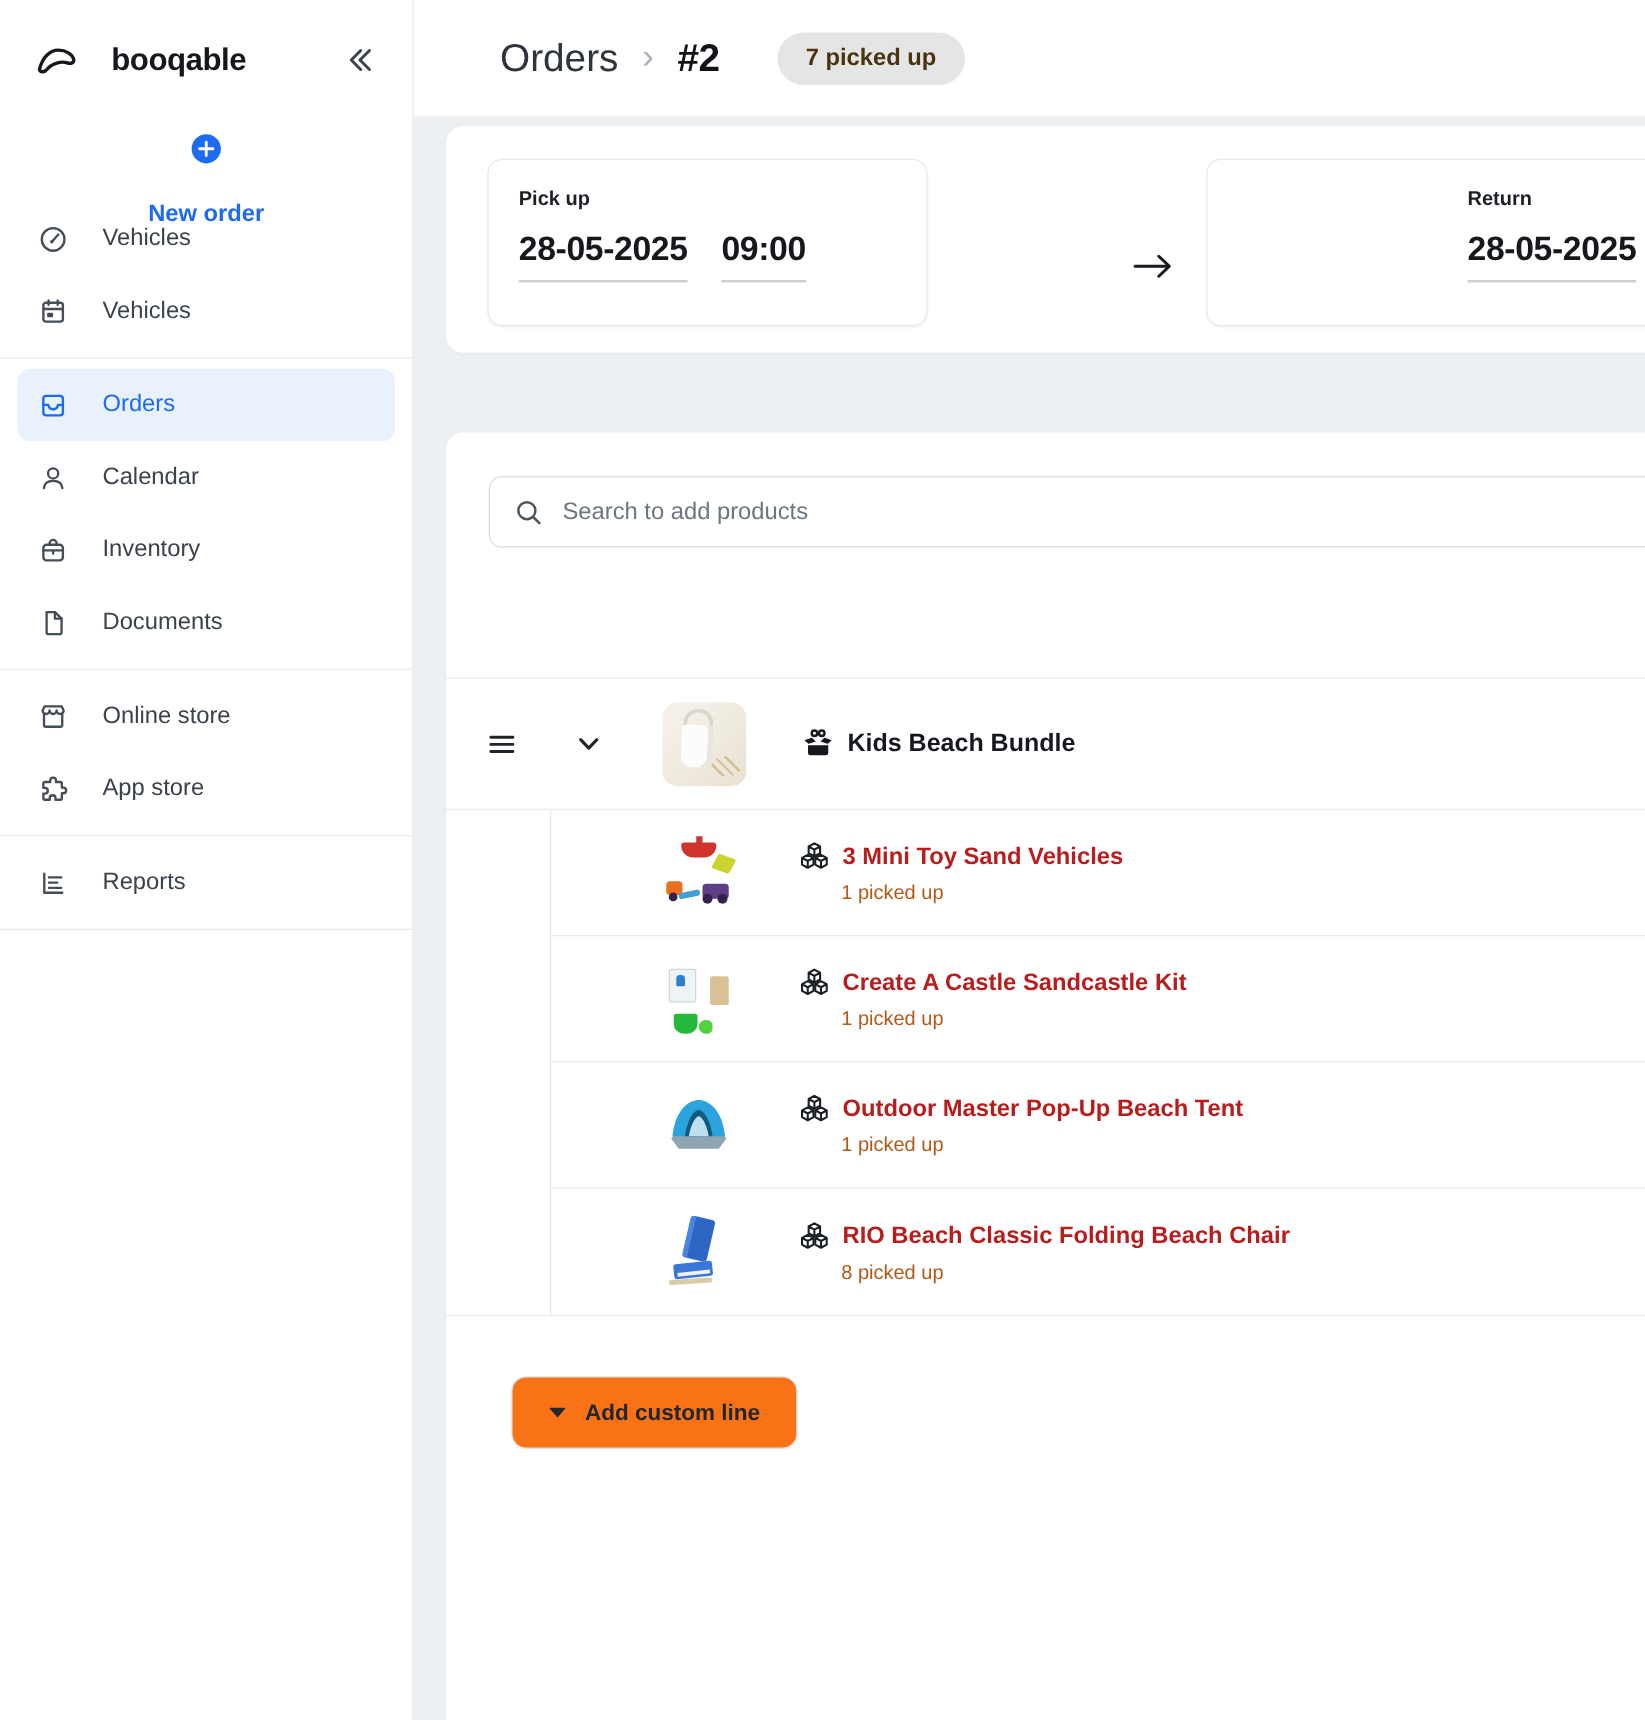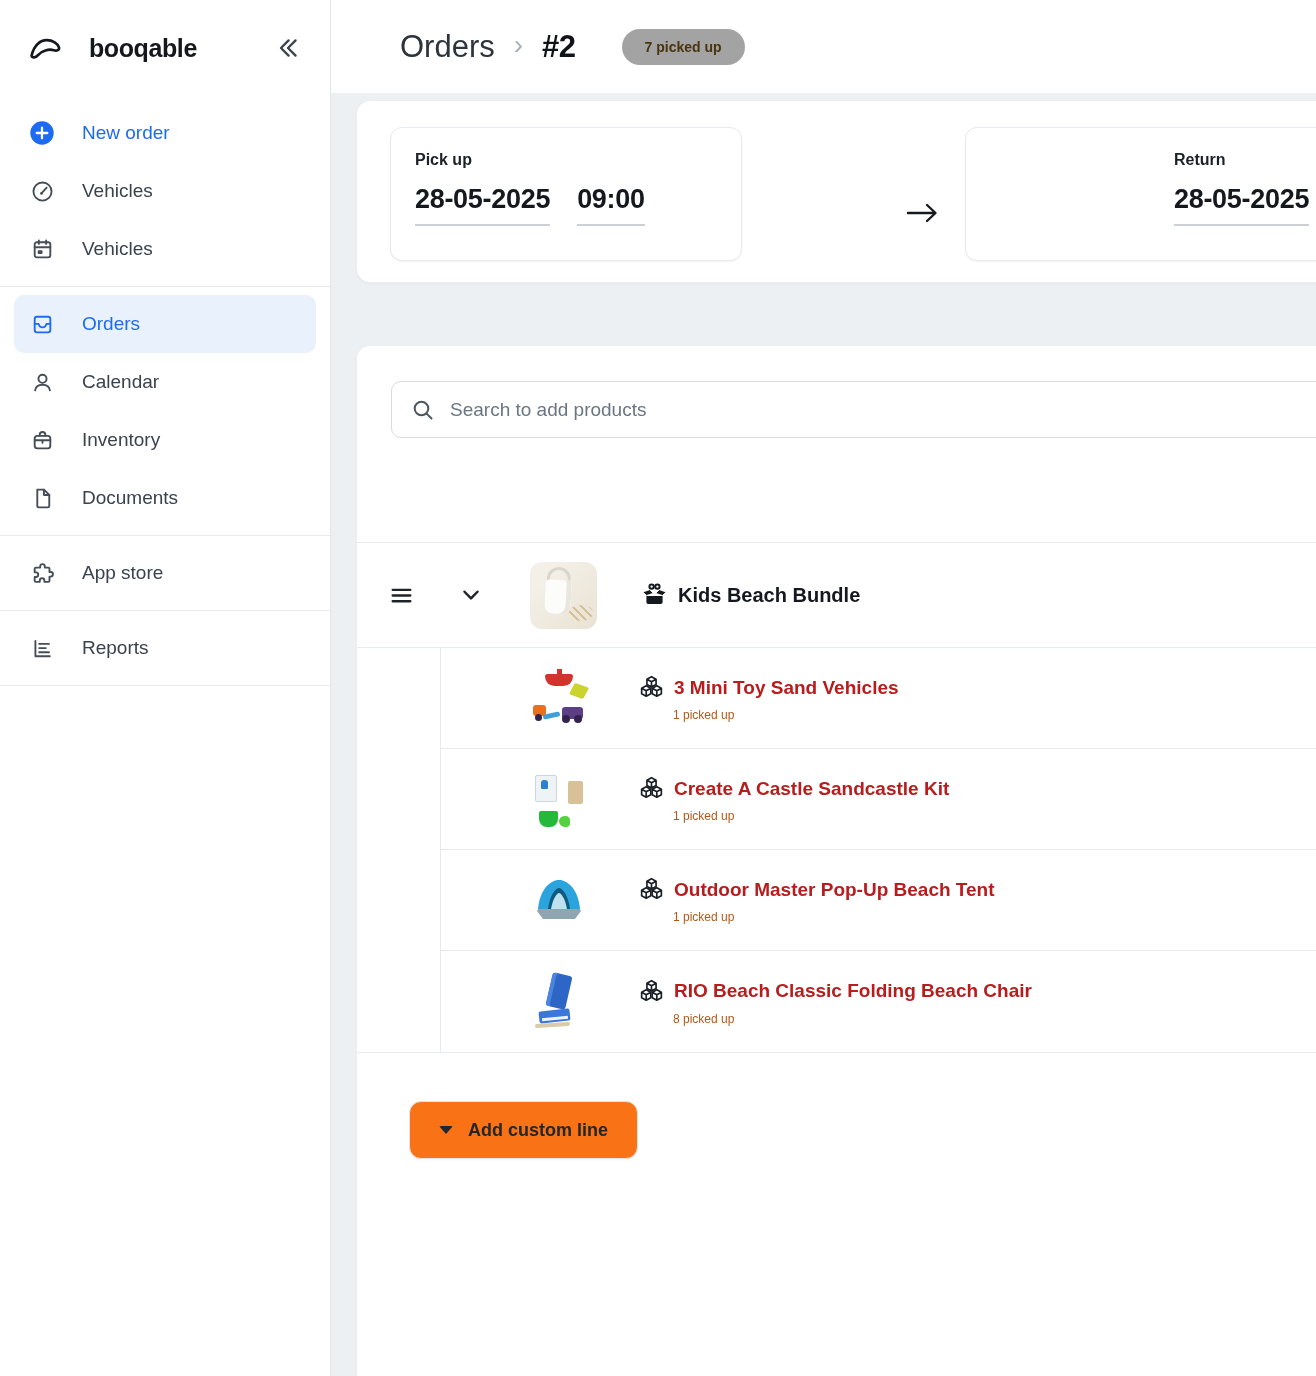--- a/index.html
+++ b/index.html
@@ -26,31 +26,31 @@
   .side-section:first-of-type { padding-top:6px; }
   .side-section.last { border-bottom:1px solid #e7e9ec; }
   .side-item {
     height:58px; margin:0 14px; padding:0 15px; border-radius:10px;
     display:flex; align-items:center; gap:27px;
     font-size:19px; color:#3a424d; cursor:pointer;
   }
   .side-item .ic-box { width:26px; display:flex; justify-content:center; }
   .side-item.active { background:#e9f1fc; color:#1d6bf2; }
   .side-item.active .ic { stroke:#1d6bf2; }
-  .side-item.accent { color:#1d6bf2; font-weight:400; }
+  .side-item.accent { color:#1d6bf2; font-weight:700;flex-direction:column; }
 
   
   #main { position:absolute; left:331px; top:0; width:1600px; height:1376px; }
   .top-header { height:93px; background:#fff; display:flex; align-items:center; padding-left:69px; }
   .crumb-root { font-size:31px; color:#2e343b; }
   .crumb-sep { font-size:28px; color:#a7afb8; margin:0 19px; transform:translateY(-2px); }
   .order-num { font-size:31px; font-weight:800; color:#101419; letter-spacing:-0.5px; }
   .badge {
-    margin-left:46px; background:#a3a3a3; color:#49340f;
-    font-size:14px; font-weight:700; padding:10px 23px; border-radius:22px; cursor:pointer;
+    margin-left:46px; background:#e5e5e5; color:#49340f;
+    font-size:19px; font-weight:700; padding:10px 23px; border-radius:22px; cursor:pointer;
   }
 
   .card { position:absolute; background:#fff; border:1px solid #eceef1; box-shadow:0 1px 2px rgba(16,24,40,.04); }
   #dates-card { left:25px; top:100px; width:1520px; height:183px; border-radius:14px; }
   .datebox {
     position:absolute; top:26px; height:134px; background:#fff;
     border:1px solid #e7eaed; border-radius:12px; box-shadow:0 1px 2px rgba(16,24,40,.05);
   }
   .datebox.pickup { left:33px; width:352px; padding:23px 24px 0 24px; }
   .datebox.return { left:608px; width:600px; padding:23px 0 0 208px; }
@@ -97,21 +97,21 @@
 
   .sub-section { display:flex; border-bottom:1px solid #e8ebed; }
   .sub-spacer { width:84px; border-right:1px solid #e8ebed; }
   .sub-list { flex:1; }
   .sub-row { height:101px; display:flex; align-items:center; border-bottom:1px solid #e8ebed; }
   .sub-row:last-child { border-bottom:none; }
   .sub-thumb { position:relative; margin-left:89px; width:58px; height:58px; flex:0 0 58px; }
   .sub-info { margin-left:50px; }
   .sub-title-row { display:flex; align-items:center; gap:9px; }
   .sub-title { font-size:19px; font-weight:700; color:#b91c1c; }
-  .sub-status { margin-left:35px; margin-top:7px; font-size:12px; color:#b45818; }
+  .sub-status { margin-left:35px; margin-top:7px; font-size:16px; color:#b45818; }
 
   .add-custom {
     position:absolute; left:52px; top:755px; height:58px; padding:0 29px;
     border:1px solid #e2e5e8; border-radius:12px; background:#f97316;
     display:flex; align-items:center; gap:15px; cursor:pointer;
     font-size:18px; font-weight:600; color:#22272e;
     box-shadow:0 1px 2px rgba(16,24,40,.05);
   }
   .caret-down { width:0; height:0; border-left:7px solid transparent; border-right:7px solid transparent; border-top:8px solid #22272e; border-radius:2px; }
 
@@ -222,20 +222,29 @@
         <svg width="25" height="25" viewBox="0 0 24 24">
             <path class="ic" d="M7 3.5 h6.4 L18.5 8.6 V19 a1.5 1.5 0 0 1 -1.5 1.5 H8.5 A1.5 1.5 0 0 1 7 19 Z"></path>
             <path class="ic" d="M13.4 3.5 V8.6 h5.1"></path>
           </svg>
       </span>
       <span>Documents</span>
     </div>
   </div>
 
   <div class="side-section">
+    <div class="side-item">
+      <span class="ic-box">
+        <svg width="25" height="25" viewBox="0 0 24 24">
+            <path class="ic" d="M5 9.8 V18 a1.6 1.6 0 0 0 1.6 1.6 h10.8 A1.6 1.6 0 0 0 19 18 V9.8"></path>
+            <path class="ic" d="M3.9 7.1 L5.5 3.9 h13 L20.1 7.1 c0 1.5-1.2 2.7-2.7 2.7 s-2.7-1.2-2.7-2.7 c0 1.5-1.2 2.7-2.7 2.7 s-2.7-1.2-2.7-2.7 c0 1.5-1.2 2.7-2.7 2.7 S3.9 8.6 3.9 7.1 Z"></path>
+          </svg>
+      </span>
+      <span>Online store</span>
+    </div>
     <div class="side-item">
       <span class="ic-box">
         <svg width="25" height="25" viewBox="0 0 24 24">
             <path class="ic" d="M9.8 5.2 a2.2 2.2 0 0 1 4.4 0 V6.3 h3.4 a1.1 1.1 0 0 1 1.1 1.1 v3.2 h1.1 a2.2 2.2 0 0 1 0 4.4 h-1.1 v3.9 a1.1 1.1 0 0 1 -1.1 1.1 h-3.8 v-1.3 a2.2 2.2 0 0 0 -4.4 0 v1.3 H5.6 a1.1 1.1 0 0 1 -1.1 -1.1 v-3.6 h1.2 a2.2 2.2 0 0 0 0 -4.4 H4.5 V7.4 a1.1 1.1 0 0 1 1.1 -1.1 h4.2 Z"></path>
           </svg>
       </span>
       <span>App store</span>
     </div>
   </div>
 

